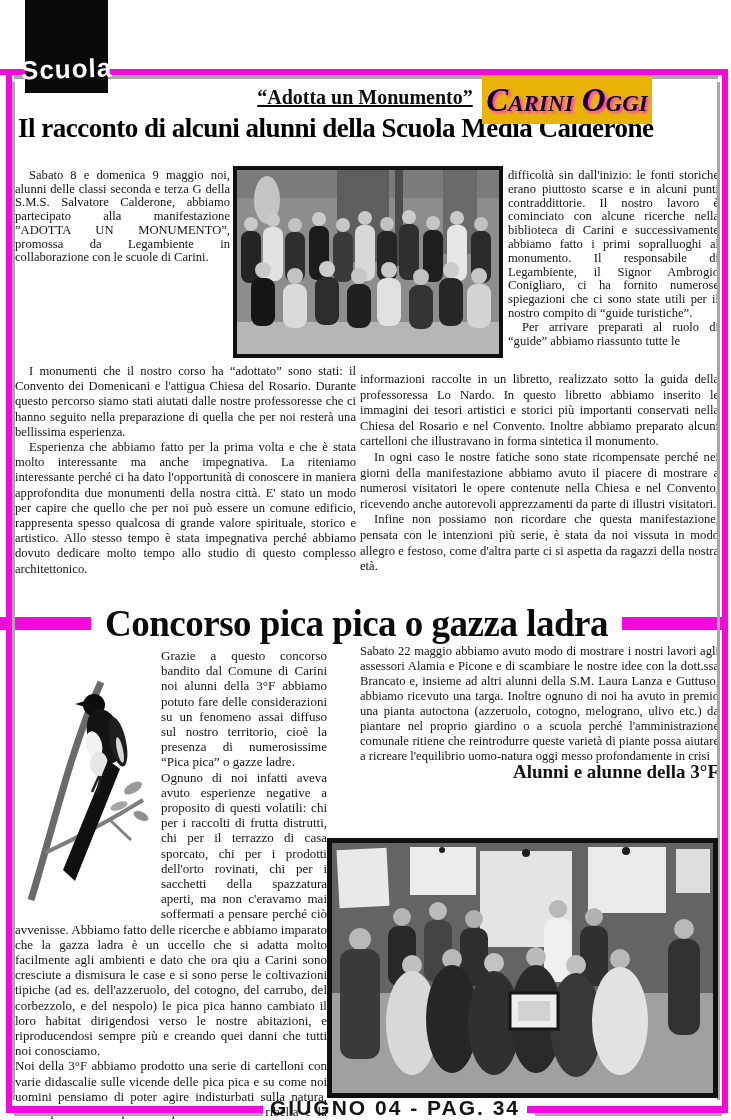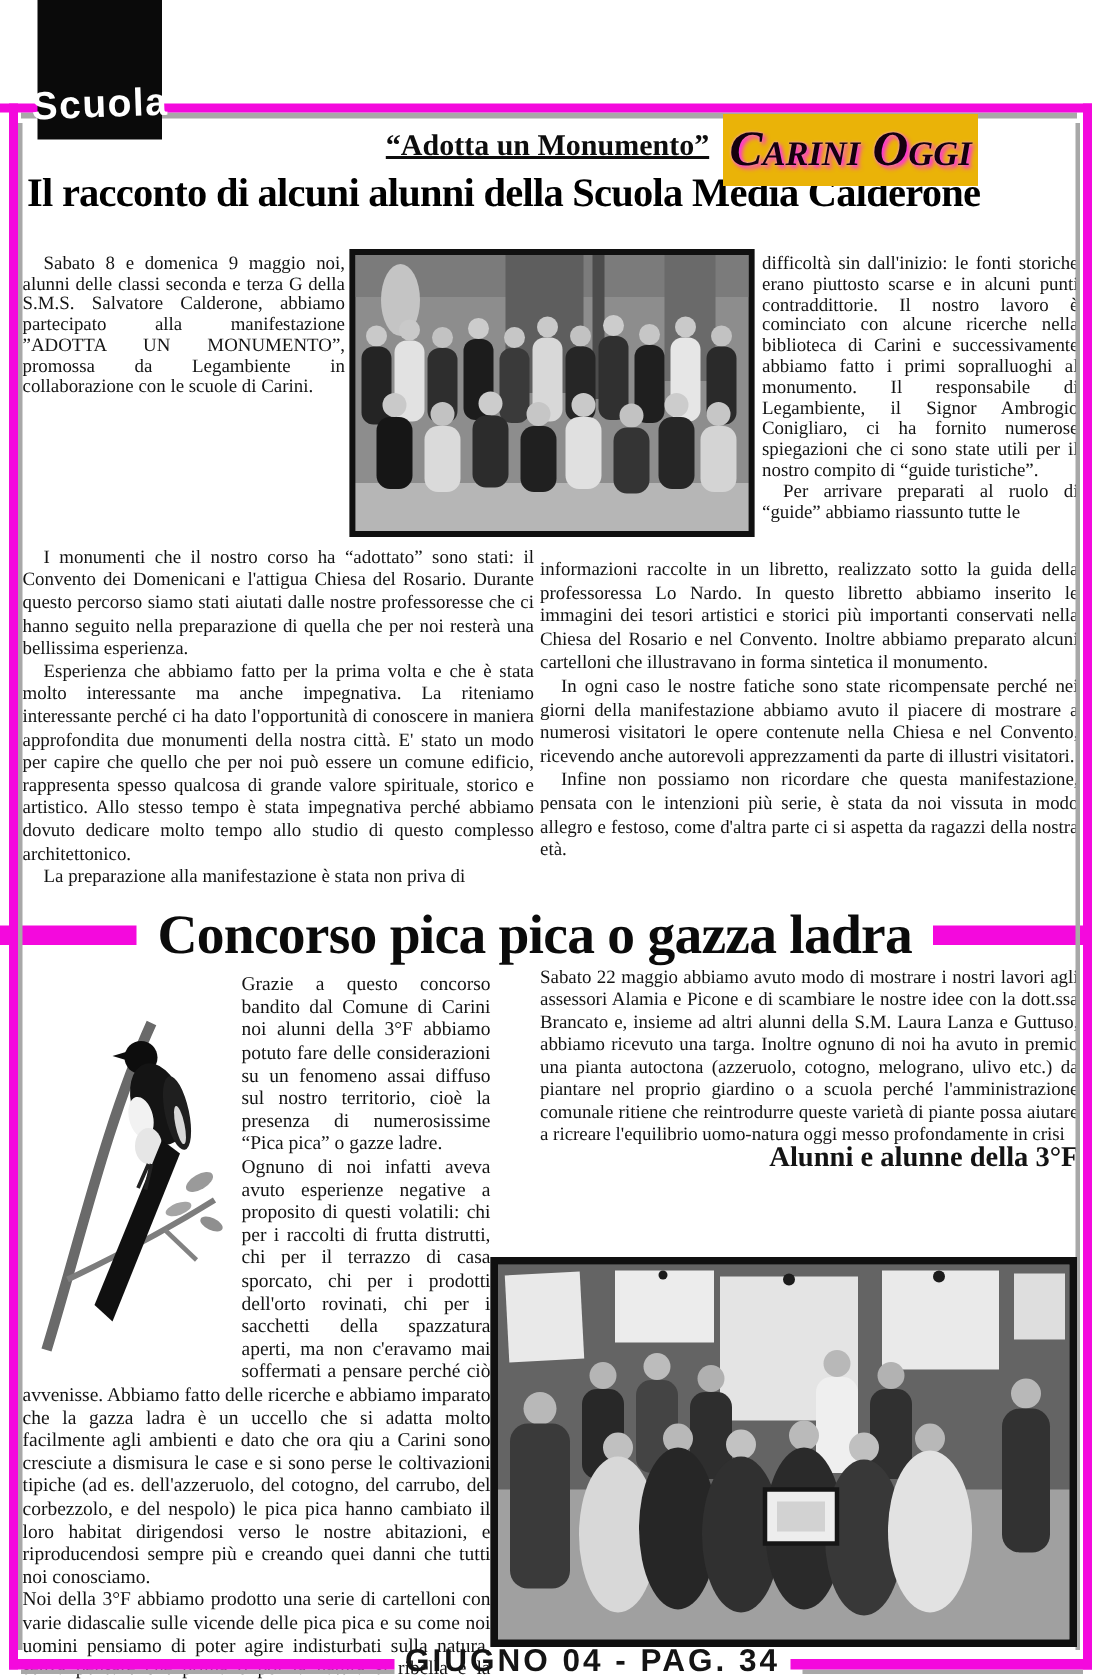--- a/index.html
+++ b/index.html
@@ -153,21 +153,20 @@
   <div class="txt a1 col-lt">
     <p>Sabato 8 e domenica 9 maggio noi, alunni delle classi seconda e terza G della S.M.S. Salvatore Calderone, abbiamo partecipato alla manifestazione ”ADOTTA UN MONUMENTO”, promossa da Legambiente in collaborazione con le scuole di Carini.</p>
   </div>
   <div class="txt a1 col-rt">
     <p class="noind">difficoltà sin dall'inizio: le fonti storiche erano piuttosto scarse e in alcuni punti contraddittorie. Il nostro lavoro è cominciato con alcune ricerche nella biblioteca di Carini e successivamente abbiamo fatto i primi sopralluoghi al monumento. Il responsabile di Legambiente, il Signor Ambrogio Conigliaro, ci ha fornito numerose spiegazioni che ci sono state utili per il nostro compito di “guide turistiche”.</p>
     <p>Per arrivare preparati al ruolo di “guide” abbiamo riassunto tutte le</p>
   </div>
   <div class="txt a1 col-lw">
     <p>I monumenti che il nostro corso ha “adottato” sono stati: il Convento dei Domenicani e l'attigua Chiesa del Rosario. Durante questo percorso siamo stati aiutati dalle nostre professoresse che ci hanno seguito nella preparazione di quella che per noi resterà una bellissima esperienza.</p>
     <p>Esperienza che abbiamo fatto per la prima volta e che è stata molto interessante ma anche impegnativa. La riteniamo interessante perché ci ha dato l'opportunità di conoscere in maniera approfondita due monumenti della nostra città. E' stato un modo per capire che quello che per noi può essere un comune edificio, rappresenta spesso qualcosa di grande valore spirituale, storico e artistico. Allo stesso tempo è stata impegnativa perché abbiamo dovuto dedicare molto tempo allo studio di questo complesso architettonico.</p>
-    <p>La preparazione alla manifestazione è stata non priva di</p>
   </div>
   <div class="txt a1 col-rw">
     <p class="noind">informazioni raccolte in un libretto, realizzato sotto la guida della professoressa Lo Nardo. In questo libretto abbiamo inserito le immagini dei tesori artistici e storici più importanti conservati nella Chiesa del Rosario e nel Convento. Inoltre abbiamo preparato alcuni cartelloni che illustravano in forma sintetica il monumento.</p>
     <p>In ogni caso le nostre fatiche sono state ricompensate perché nei giorni della manifestazione abbiamo avuto il piacere di mostrare a numerosi visitatori le opere contenute nella Chiesa e nel Convento, ricevendo anche autorevoli apprezzamenti da parte di illustri visitatori.</p>
     <p>Infine non possiamo non ricordare che questa manifestazione, pensata con le intenzioni più serie, è stata da noi vissuta in modo allegro e festoso, come d'altra parte ci si aspetta da ragazzi della nostra età.</p>
   </div>
 
   <div class="headline2">
     <div class="bar"></div>
     <div class="t">Concorso pica pica o gazza ladra</div>

